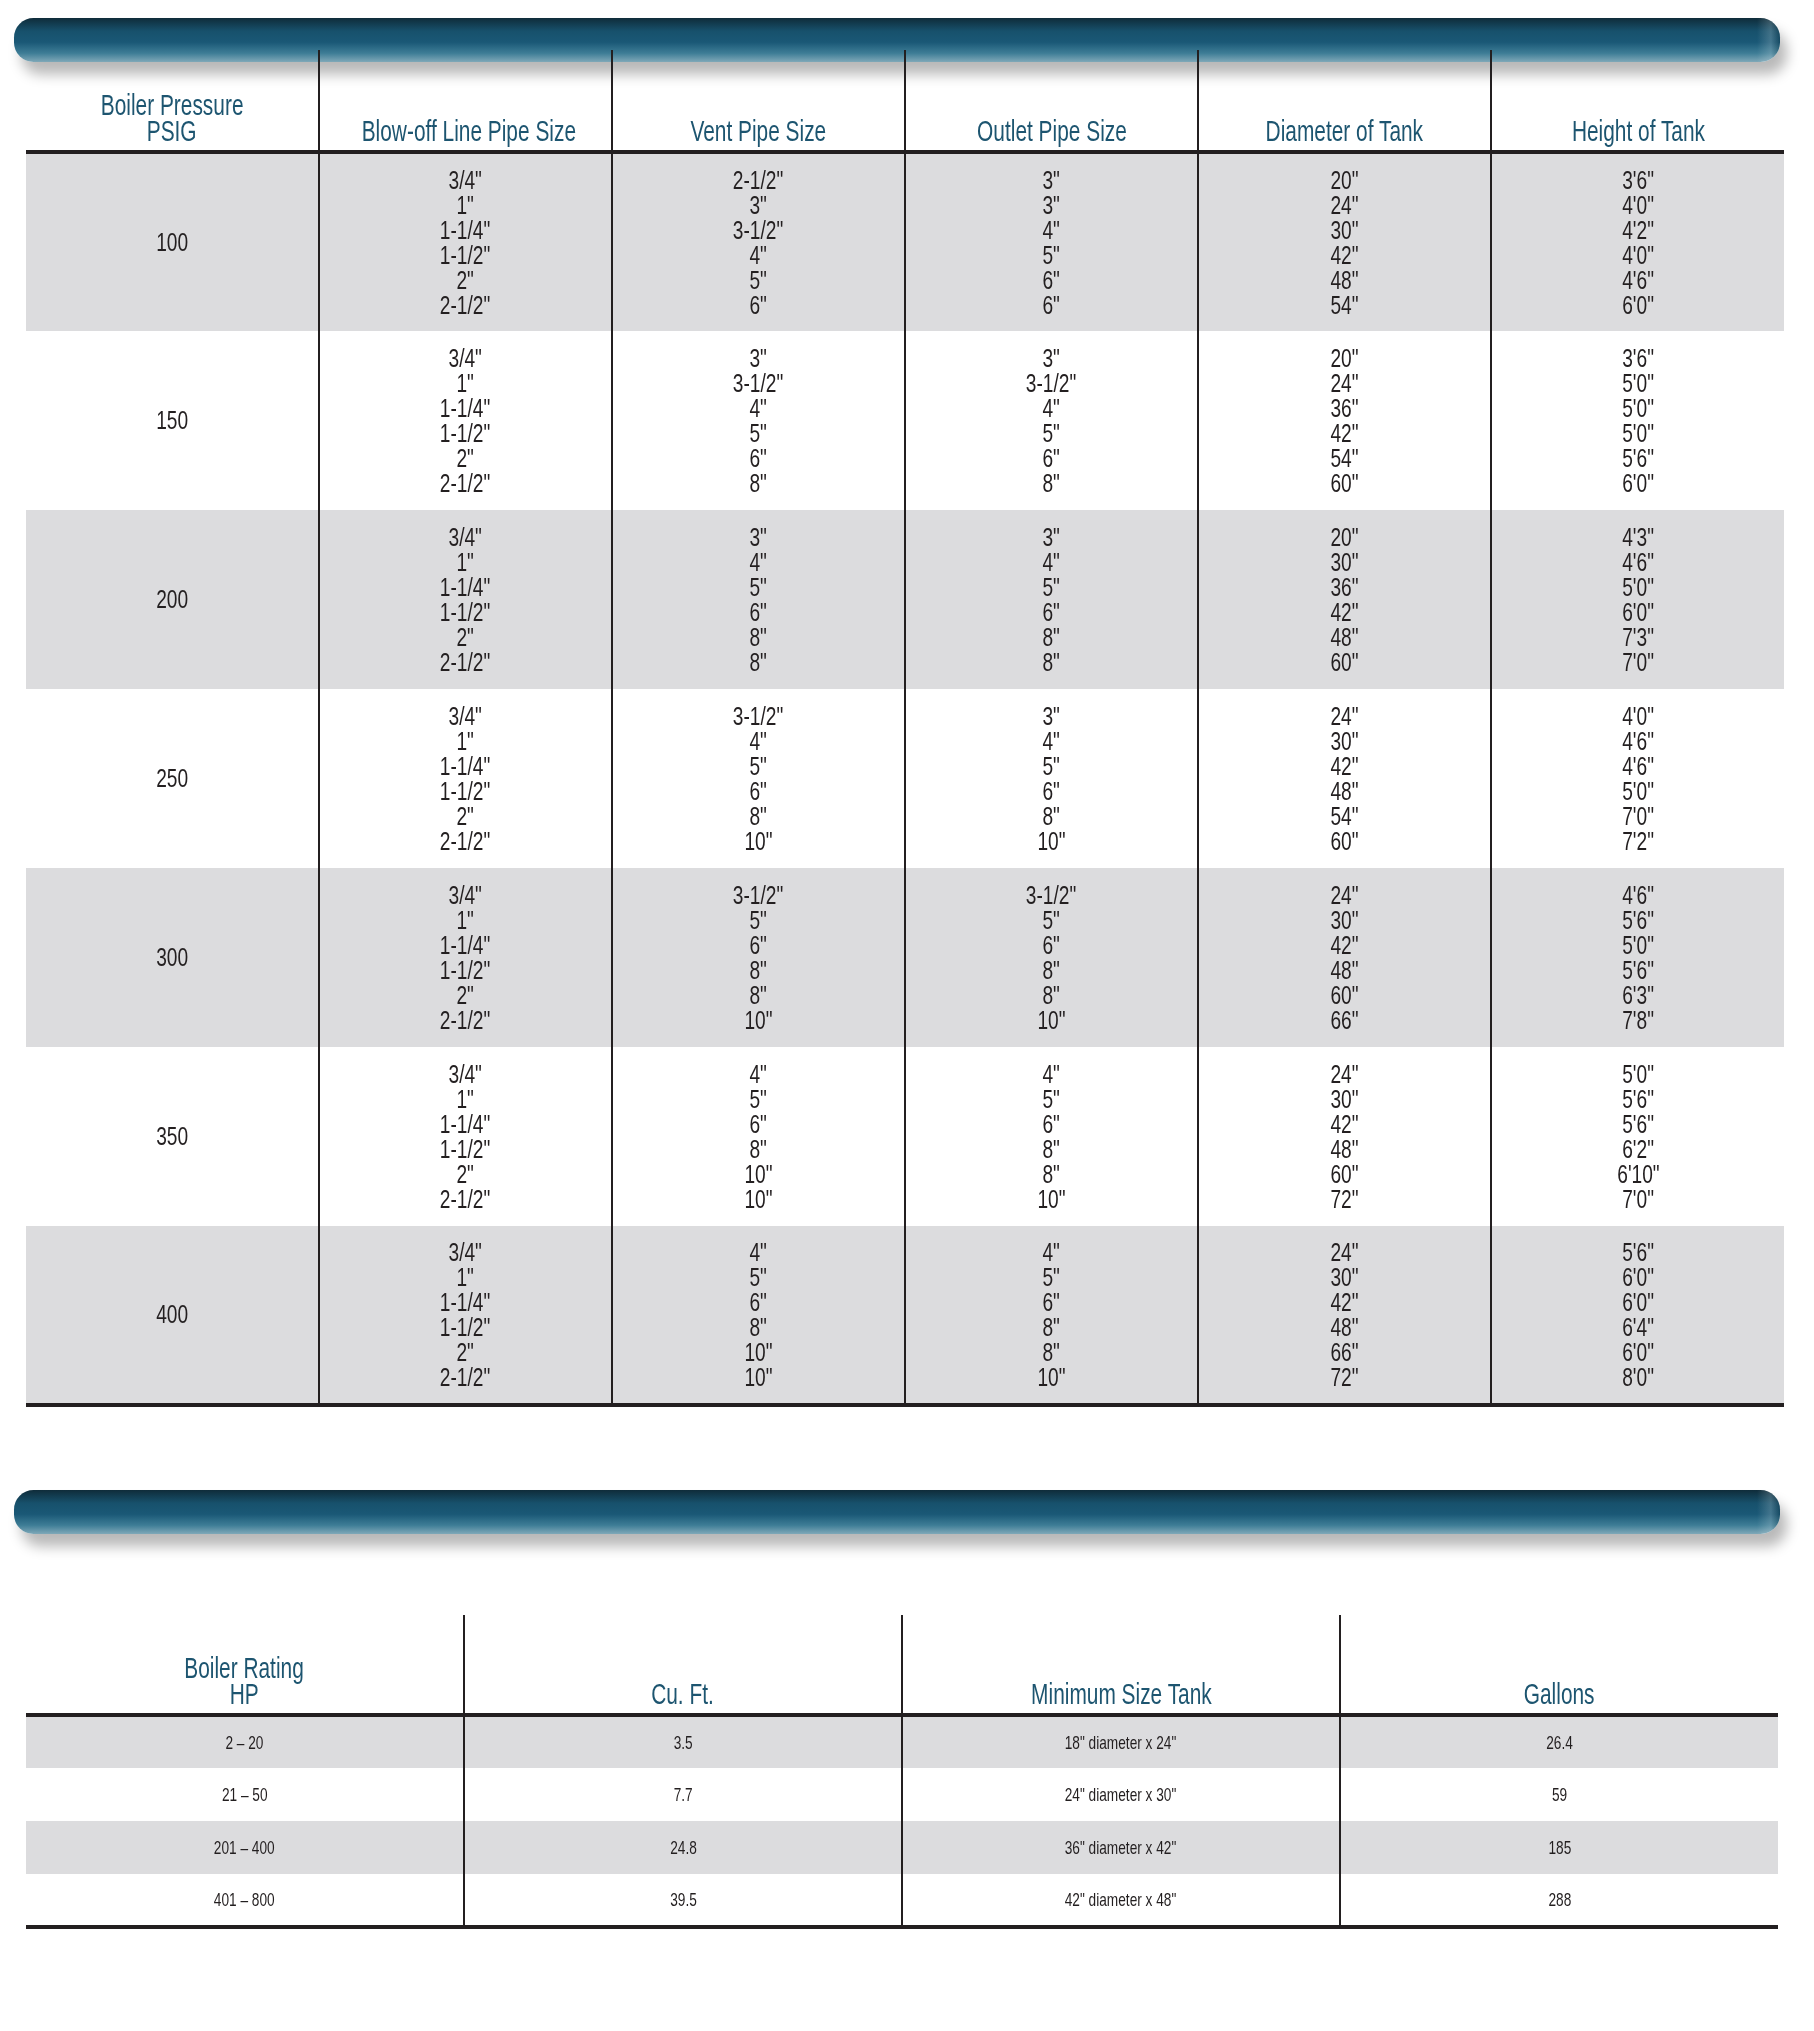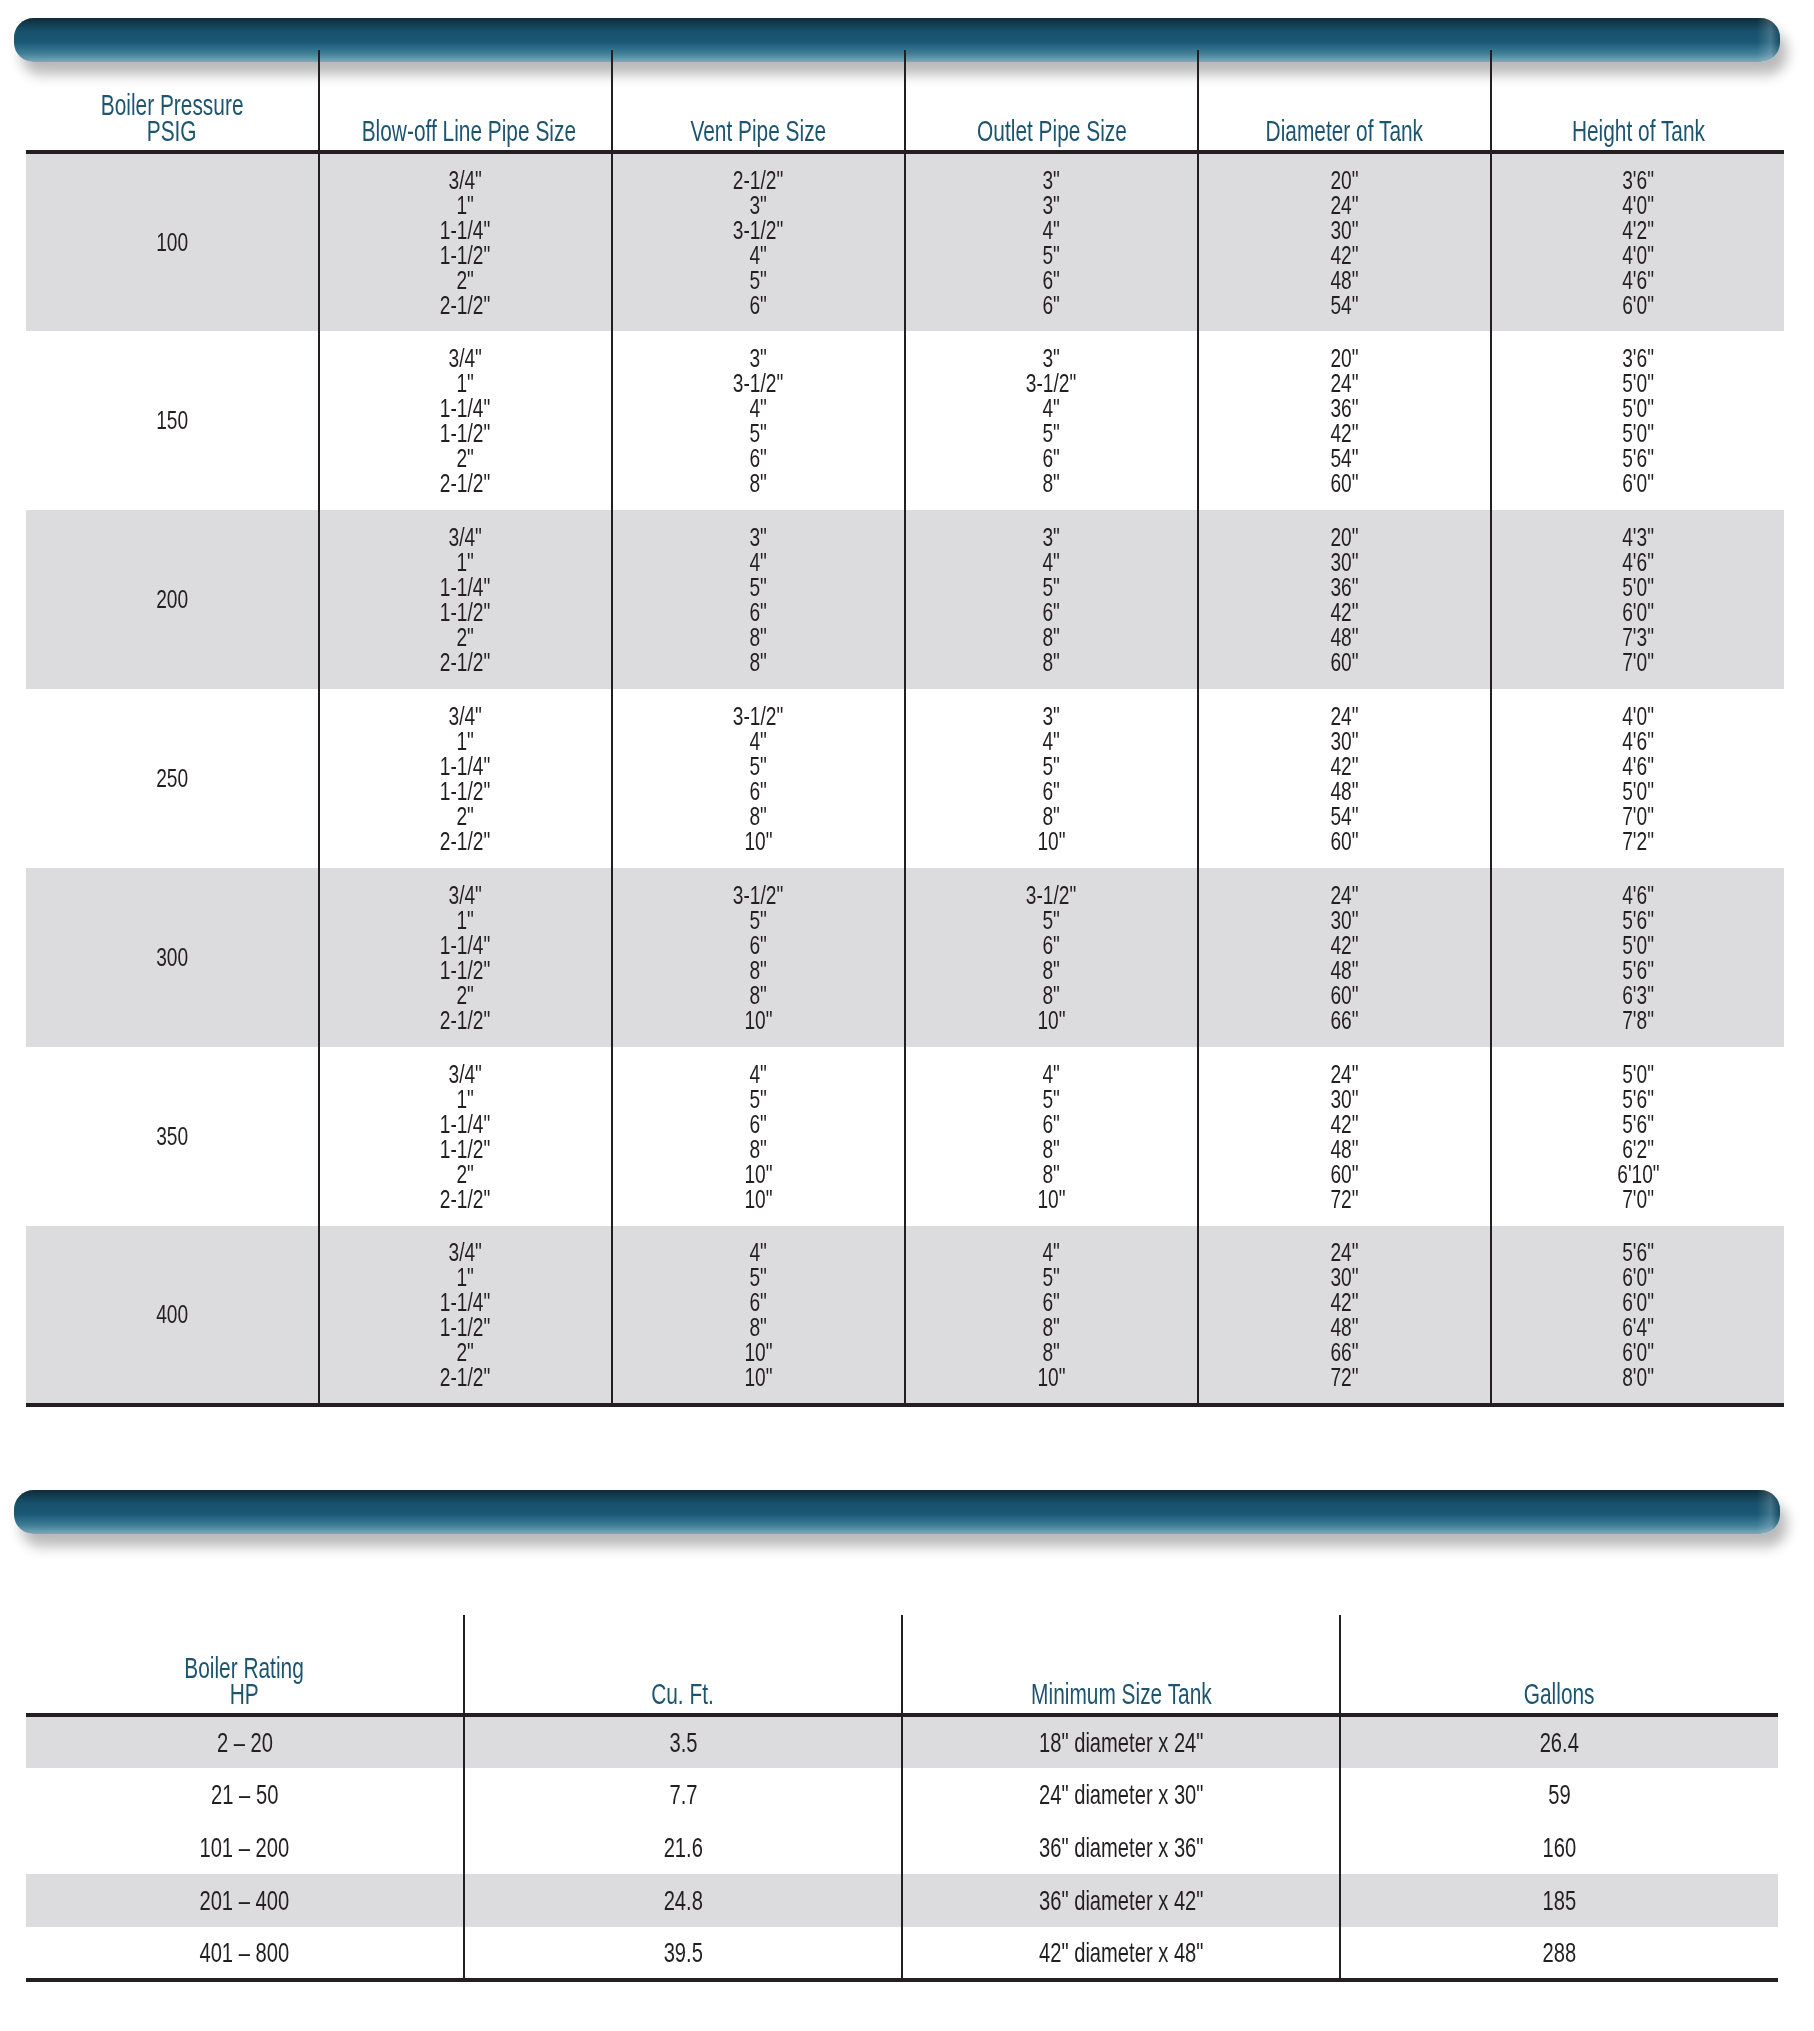--- a/index.html
+++ b/index.html
@@ -25,21 +25,21 @@
   #t1 { top: 50px; width: 1754px; }
   #t1 col { width: 293px; }
   #t1 thead tr { height: 102px; }
   #t1 tbody tr { height: 179px; }
   #bar1 { top: 17.7px; }
   #bar2 { top: 1490px; }
   #t2 { top: 1615px; width: 1750px; }
   #t2 col { width: 438px; }
   #t2 thead tr { height: 100px; }
   #t2 tbody tr { height: 53px; }
-  #t2 td { font-size: 28px; }
+  #t2 td { font-size: 19px; }
 </style>
 </head>
 <body>
 
 <div id="bar1" class="bar"></div>
 
 <table id="t1" class="tbl">
   <colgroup>
       <col>
       <col>
@@ -462,26 +462,20 @@
         <td><span class="cond">3.5</span></td>
         <td><span class="cond">18" diameter x 24"</span></td>
         <td><span class="cond">26.4</span></td>
       </tr>
       <tr>
         <td><span class="cond">21 – 50</span></td>
         <td><span class="cond">7.7</span></td>
         <td><span class="cond">24" diameter x 30"</span></td>
         <td><span class="cond">59</span></td>
       </tr>
-      <tr>
-        <td><span class="cond">101 – 200</span></td>
-        <td><span class="cond">21.6</span></td>
-        <td><span class="cond">36" diameter x 36"</span></td>
-        <td><span class="cond">160</span></td>
-      </tr>
       <tr class="shade">
         <td><span class="cond">201 – 400</span></td>
         <td><span class="cond">24.8</span></td>
         <td><span class="cond">36" diameter x 42"</span></td>
         <td><span class="cond">185</span></td>
       </tr>
       <tr>
         <td><span class="cond">401 – 800</span></td>
         <td><span class="cond">39.5</span></td>
         <td><span class="cond">42" diameter x 48"</span></td>

